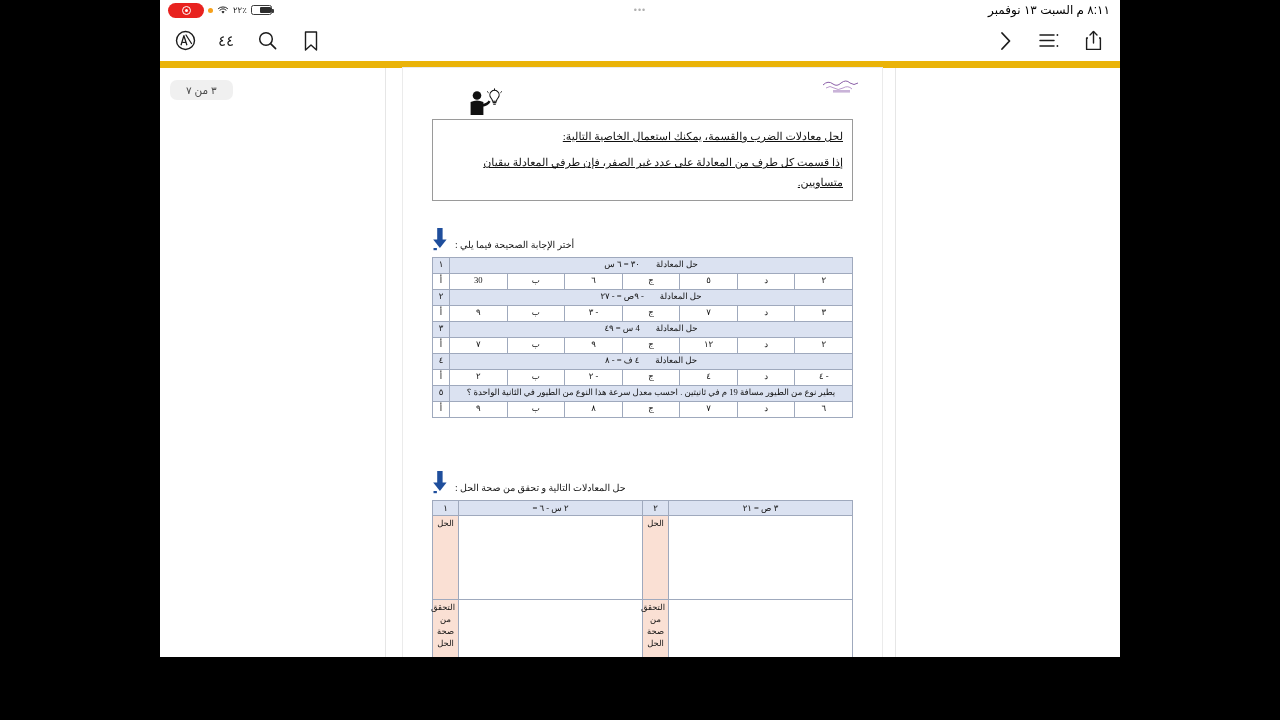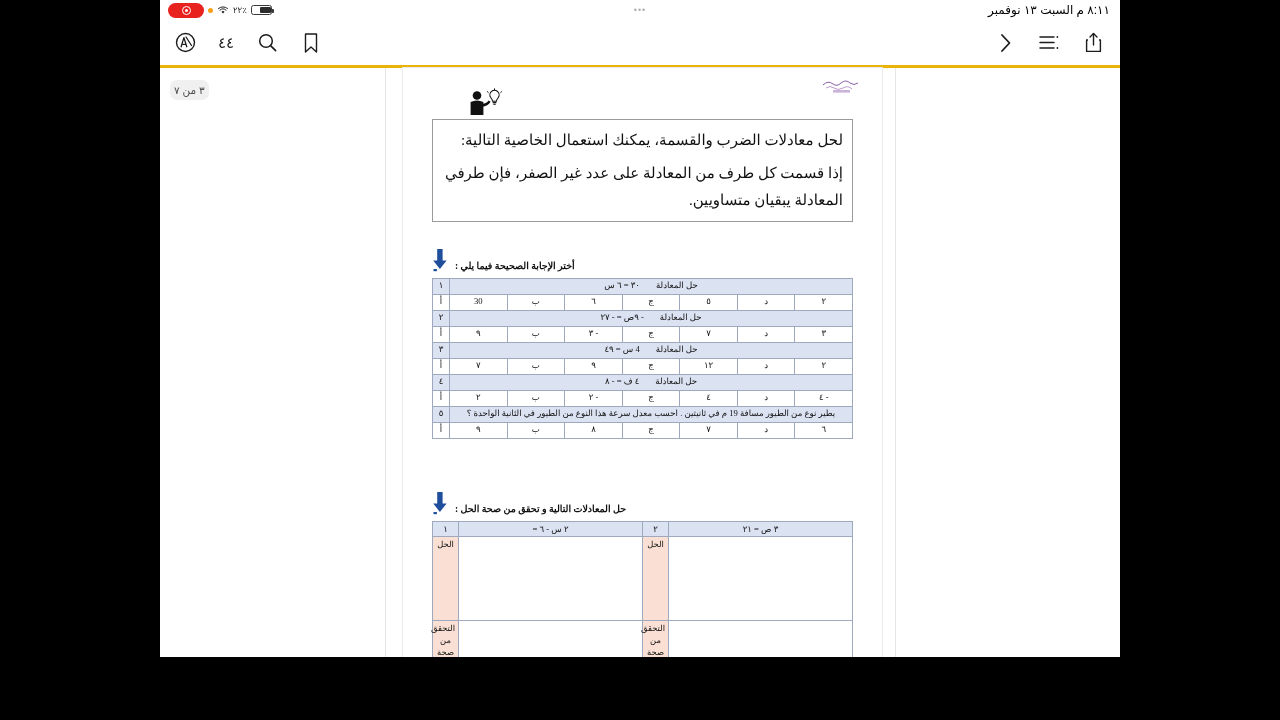--- a/index.html
+++ b/index.html
@@ -117,21 +117,21 @@
     border-radius: 50%;
     display: flex; align-items: center; justify-content: center;
   }
   .rec-dot { width: 3px; height: 3px; border-radius: 50%; background: #fff; }
 
   
   .toolbar {
     position: relative;
     height: 48px;
     background: #ffffff;
-    border-bottom: 3px solid #eab308;
+    border-bottom: 7px solid #eab308;
     display: flex;
     align-items: center;
   }
   .tb-left {
     position: absolute;
     left: 14px;
     display: flex; align-items: center; gap: 22px;
   }
   .tb-right {
     position: absolute;
@@ -172,21 +172,21 @@
     justify-content: center;
   }
 
   .page-badge {
     position: absolute;
     left: 10px;
     top: 12px;
     background: #f0f0f0;
     color: #4a4a4a;
     border-radius: 7px;
-    padding: 4px 4px;
+    padding: 4px 16px;
     font-size: 10.5px;
     direction: rtl;
     z-index: 5;
     letter-spacing: 0.3px;
   }
 
   .gutter-line {
     position: absolute;
     top: 0;
     width: 1px;
@@ -228,44 +228,44 @@
     position: absolute;
     left: 21px;
     top: -3px;
   }
 
   .note-box {
     border: 1px solid #9a9a9a;
     padding: 7px 9px 8px 9px;
     margin-top: 2px;
     line-height: 1.75;
-    font-size: 15px;
+    font-size: 11px;
     color: #111;
     text-align: right;
     font-family: "Liberation Serif", "DejaVu Serif", serif;
+    text-decoration: underline;
   }
   .note-box p { margin: 0; }
   .note-box p + p { margin-top: 7px; }
 
   
   .sec-head {
     display: flex;
     align-items: flex-end;
     justify-content: flex-end;
     gap: 6px;
     margin-top: 26px;
     margin-bottom: 6px;
   }
   .sec-head.gap2 { margin-top: 52px; }
   .sec-label {
     font-size: 9.5px;
     color: #111;
     padding-bottom: 1px;
     font-family: "Liberation Serif", "DejaVu Serif", serif;
-    font-weight: bold;
   }
   .arrow-dl { flex: 0 0 auto; }
 
   
   table.q {
     border-collapse: collapse;
     width: 100%;
     table-layout: fixed;
     font-family: "Liberation Serif", "DejaVu Serif", serif;
   }

